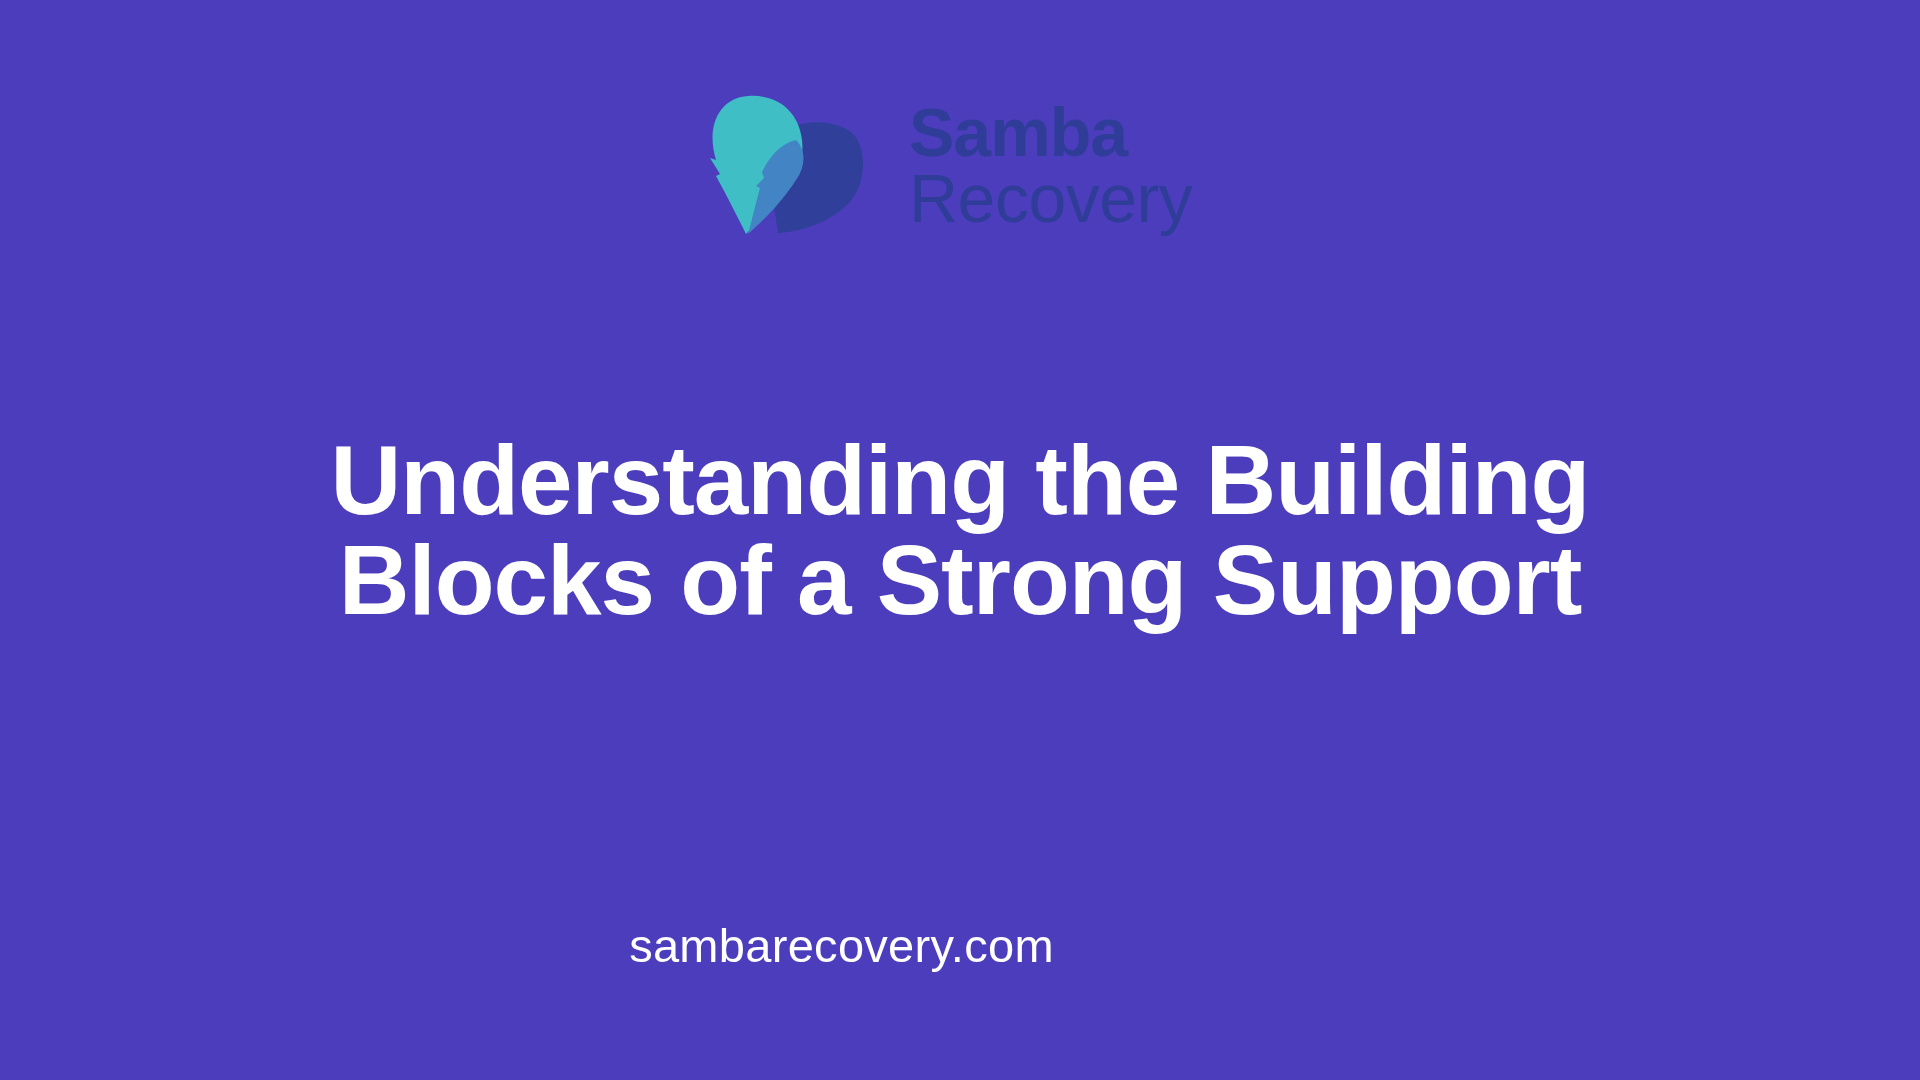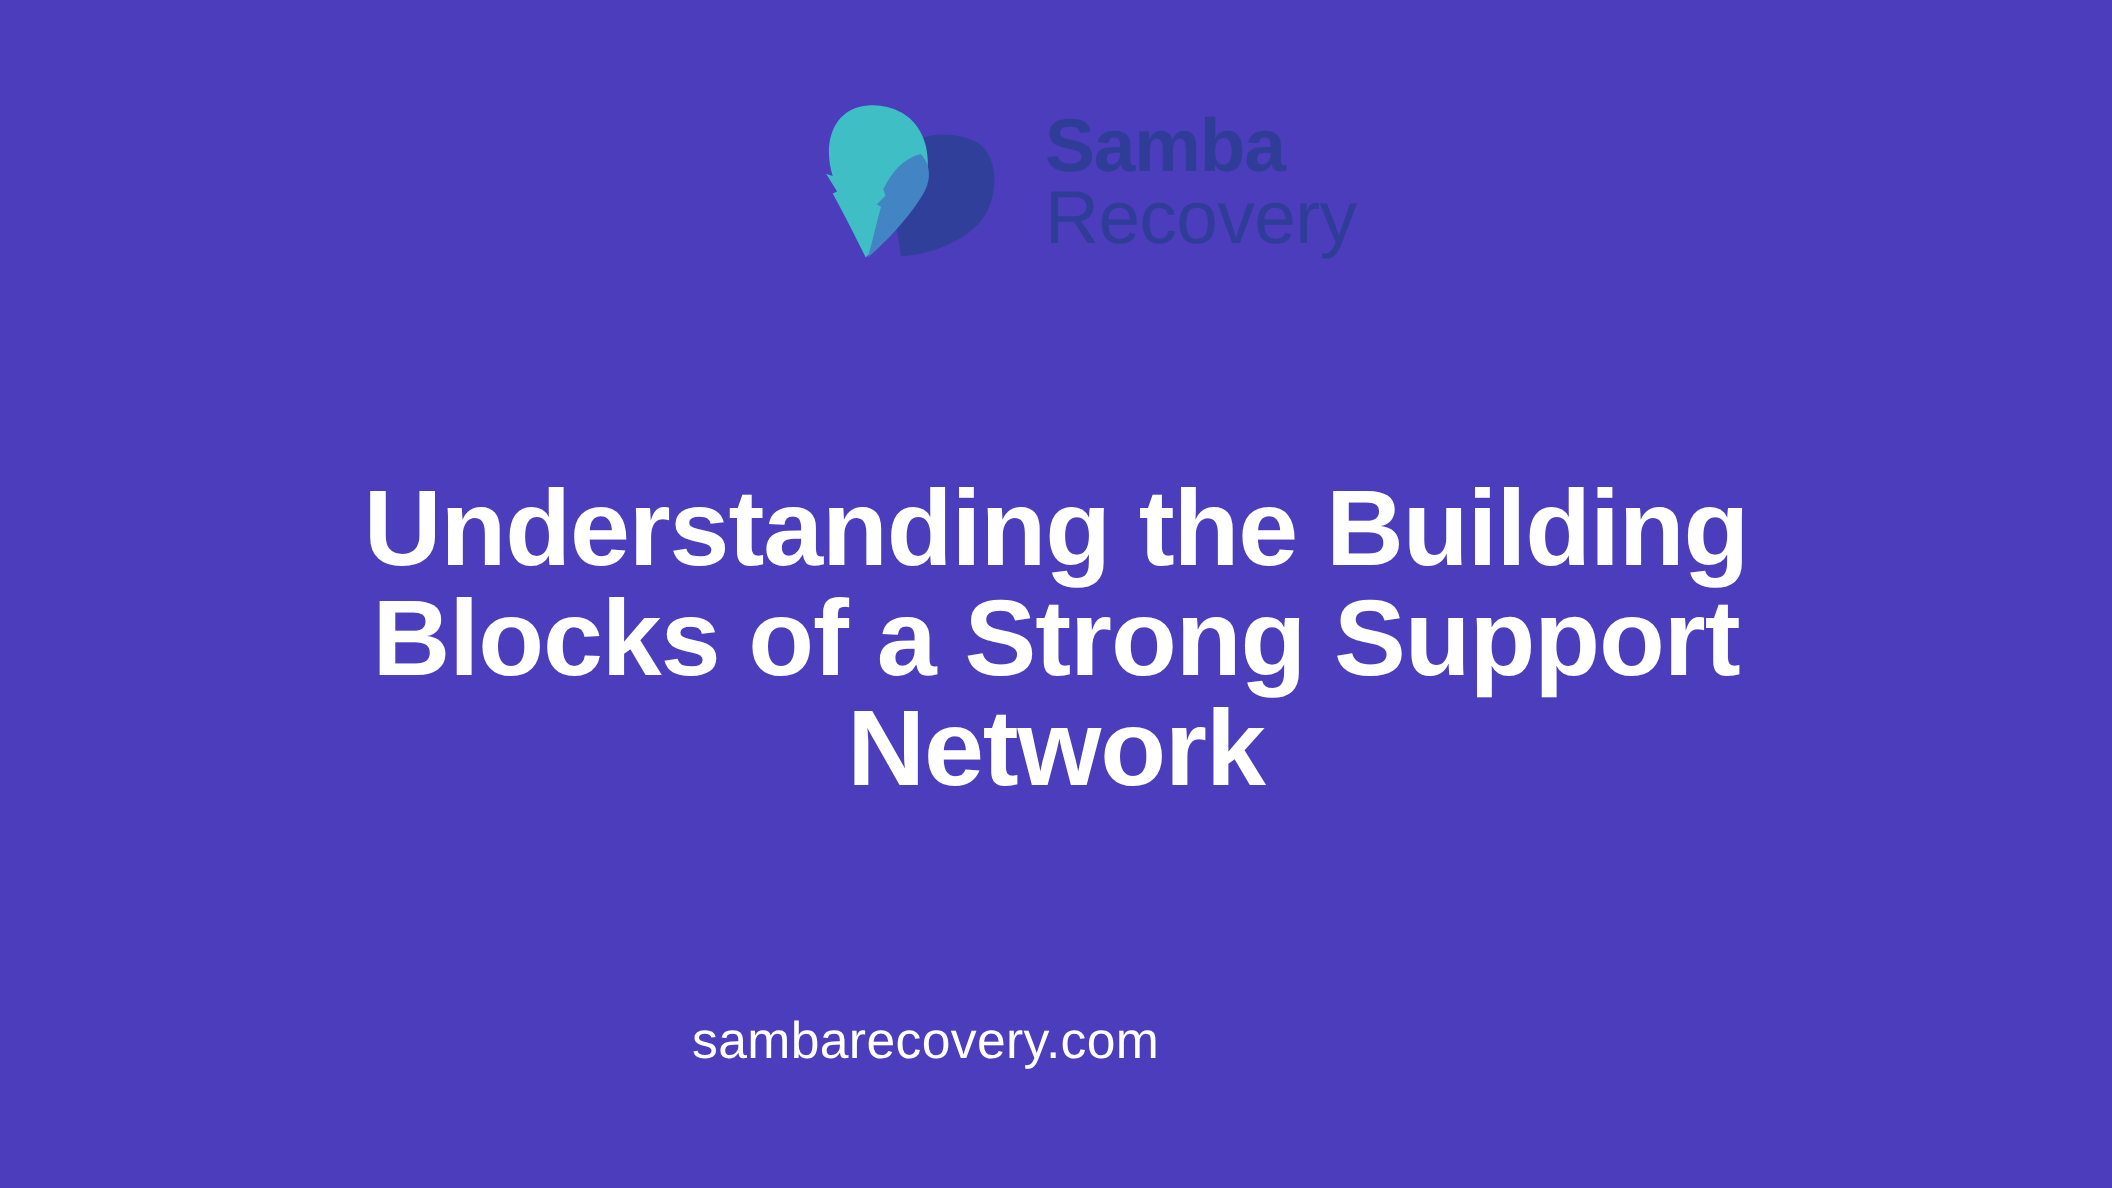--- a/index.html
+++ b/index.html
@@ -7,21 +7,21 @@
       width: 1920px; height: 1080px;
       overflow: hidden;
     }
     body {
       background: #4c3dbd;
       position: relative;
       font-family: "Liberation Sans", "DejaVu Sans", sans-serif;
     }
     .logo {
       position: absolute;
-      left: 749px; top: 92px;
+      left: 708px; top: 92px;
       width: 500px; height: 150px;
     }
     .logo-mark {
       position: absolute; left: 0; top: 0;
       width: 160px; height: 150px;
     }
     .logo-text {
       position: absolute; left: 201px; top: 0;
       color: #2f3d99;
       white-space: nowrap;
@@ -73,16 +73,15 @@
   </svg>
   <div class="logo-text">
     <div class="logo-name">Samba</div>
     <div class="logo-sub">Recovery</div>
   </div>
 </div>
 
 <h1 class="title">
   <span>Understanding the Building</span><br>
   <span>Blocks of a Strong Support</span><br>
-  <span>Network</span>
 </h1>
 
 <div class="url">sambarecovery.com</div>
 
 </body></html>

